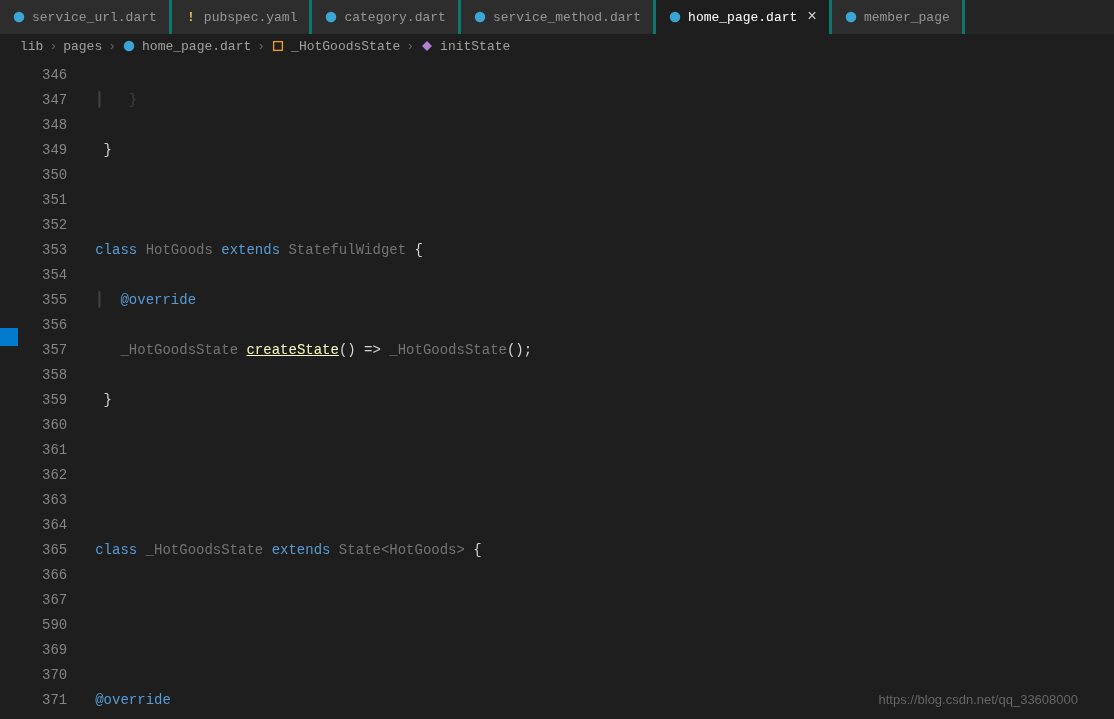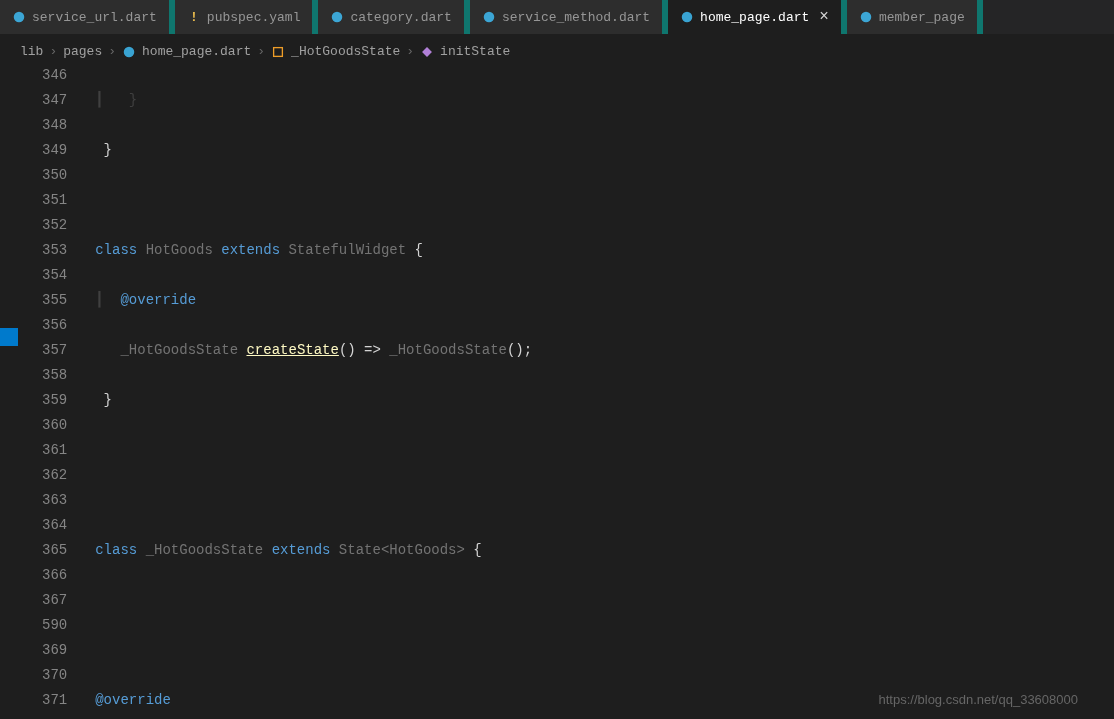--- a/index.html
+++ b/index.html
@@ -17,21 +17,21 @@
       background: #252526;
       height: 35px;
       border-bottom: 1px solid #1e1e1e;
     }
     .tab {
       display: flex;
       align-items: center;
       padding: 0 12px;
       background: #2d2d2d;
       color: #969696;
-      border-right: 6px solid #0f766e;
+      border-right: 3px solid #0f766e;
       cursor: pointer;
       font-size: 13px;
       gap: 6px;
       white-space: nowrap;
     }
     .tab.active {
       background: #1e1e1e;
       color: #ffffff;
     }
     .tab-icon {
@@ -41,21 +41,21 @@
       align-items: center;
       justify-content: center;
     }
     .tab-close {
       margin-left: 4px;
       color: #d4d4d4;
       font-size: 16px;
     }
     .breadcrumb {
       display: flex;
-      align-items: flex-end;
+      align-items: flex-start;
       padding: 4px 20px;
       background: #1e1e1e;
       color: #a0a0a0;
       font-size: 13px;
       gap: 4px;
       height: 28px;
     }
     .breadcrumb-sep {
       color: #666;
       margin: 0 2px;

